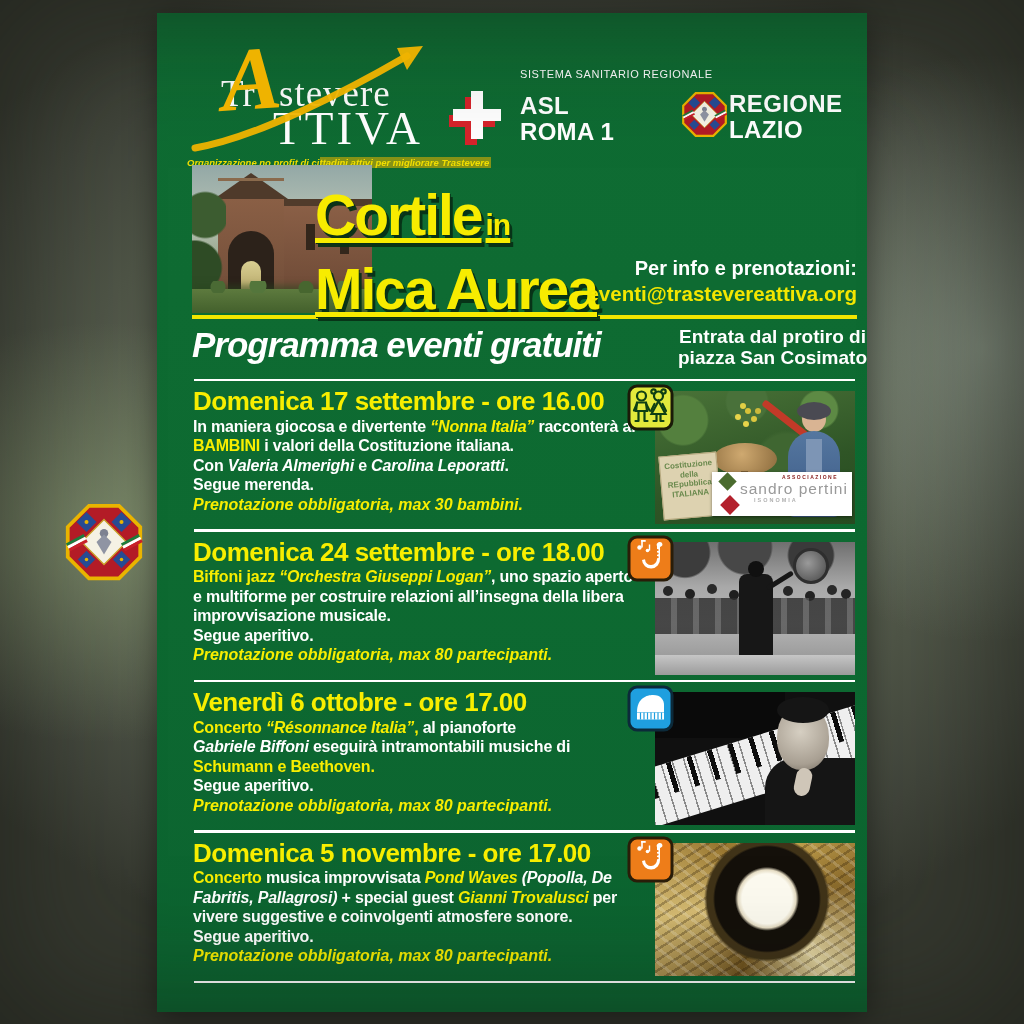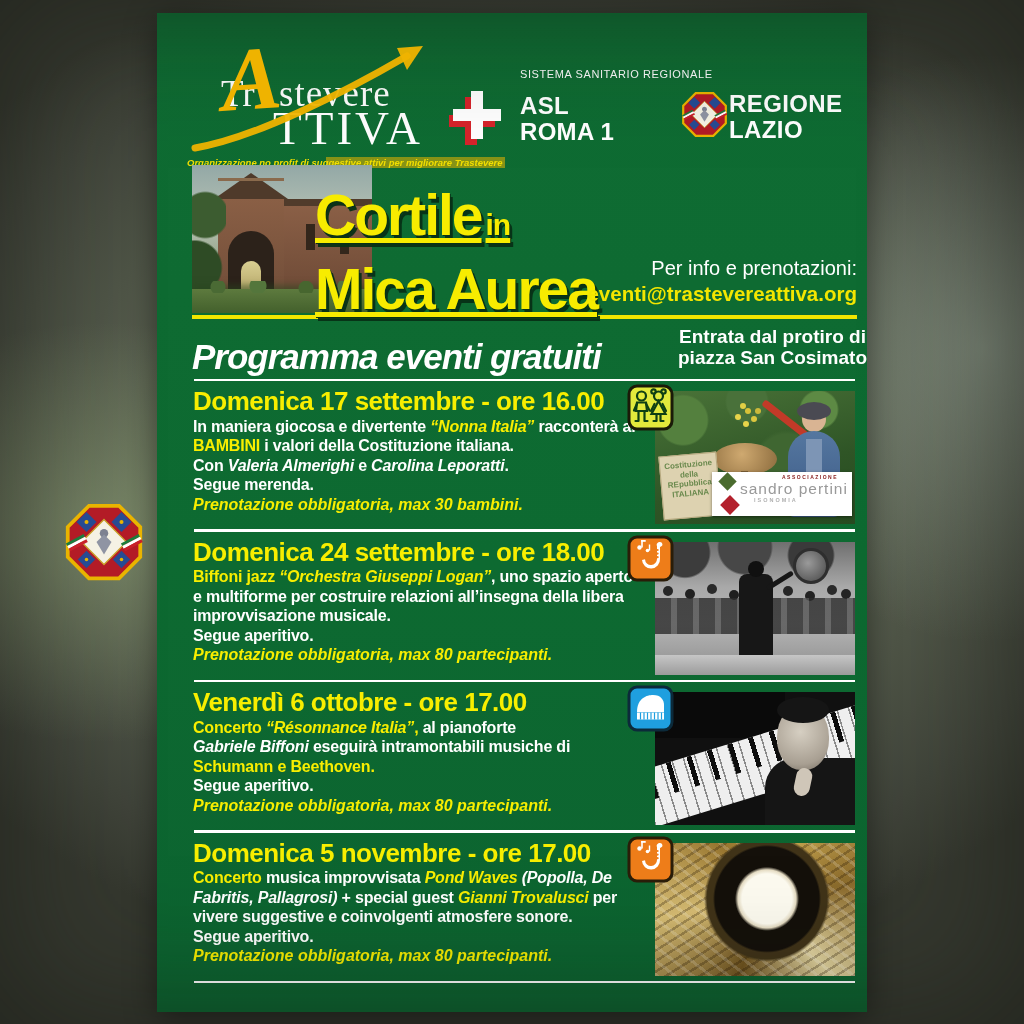--- a/index.html
+++ b/index.html
@@ -81,29 +81,29 @@
                  radial-gradient(circle at 65% 60%, #47662f 0 7px, transparent 8px),
                  radial-gradient(circle at 90% 45%, #527440 0 8px, transparent 9px); }
 
   .big-title{ position:absolute; left:158px; top:24px; color:#f7ec00; font-weight:700; letter-spacing:-2px;
       text-shadow:3px 4px 0 rgba(7,48,22,.95), 1px 1px 0 rgba(7,48,22,.95);text-decoration:underline; }
   .bt-1{ font-size:57px; line-height:1.0; }
   .bt-in{ font-size:30px; letter-spacing:-1px; margin-left:4px; }
   .bt-2{ font-size:57px; line-height:1.0; margin-top:17px; }
 
   .contact{ position:absolute; right:10px; bottom:8px; text-align:right; line-height:1.25; }
-  .c-label{ color:#fff; font-weight:400; font-size:20px; }
+  .c-label{ color:#fff; font-weight:700; font-size:20px; }
   .c-email{ color:#f3e600; font-weight:700; font-size:20.5px; }
 
   .gold-rule{ height:3.5px; background:#f3e600; margin:0 10px 0 35px; }
 
   
   .program-bar{ position:relative; height:60px; }
   .prog-title{ position:absolute; left:35px; top:8px; color:#fff;
-      font:italic 700 35px/1 "Liberation Sans", sans-serif; letter-spacing:-1px;margin-top:12px; }
+      font:italic 700 35px/1 "Liberation Sans", sans-serif; letter-spacing:-1px; }
   .entrance{ position:absolute; right:0; top:7px; text-align:center; color:#fff;
       font-weight:700; font-size:19px; line-height:1.15; }
 
   .wrule{ height:2.5px; background:#fff; margin:0 12px 0 37px; }
 
   
   .event{ position:relative; height:148px; padding-top:6px; }
   .ev-date{ margin-left:36px; color:#f8ee00; font-weight:700; font-size:26px; letter-spacing:-.5px; line-height:1.15; }
   .ev-body{ margin-left:36px; width:452px; font-weight:700; font-size:16px; line-height:1.22;
       white-space:pre-line; letter-spacing:-.2px; }
@@ -234,21 +234,21 @@
       <div class="logo">
         <span class="lg-tr">Tr</span>
         <span class="lg-a">A</span>
         <span class="lg-stevere">stevere</span>
         <span class="lg-ttiva">TTIVA</span>
         <svg class="lg-swoosh" viewBox="0 0 245 130">
           <path d="M10 118 C70 108 160 62 222 26" fill="none" stroke="#efb300" stroke-width="7" stroke-linecap="round" opacity="0.95"></path>
           <polygon points="212,18 238,16 222,40" fill="#efb300" opacity="0.95"></polygon>
         </svg>
         <div class="lg-tagline">
-          <span>Organizzazione no profit di suggestive attivi per migliorare Trastevere</span>
+          <span>Organizzazione no profit di cittadini attivi per migliorare Trastevere</span>
         </div>
       </div>
 
       <div class="asl">
         <div class="asl-sys">SISTEMA SANITARIO REGIONALE</div>
         <svg class="asl-cross" viewBox="0 0 56 56">
           <path d="M22 2 h12 v18 h18 v12 h-18 v18 h-12 v-18 h-18 v-12 h18 z" fill="#d6242b" transform="translate(-6,6)"></path>
           <path d="M22 2 h12 v18 h18 v12 h-18 v18 h-12 v-18 h-18 v-12 h18 z" fill="#ffffff"></path>
         </svg>
         <div class="asl-name">

